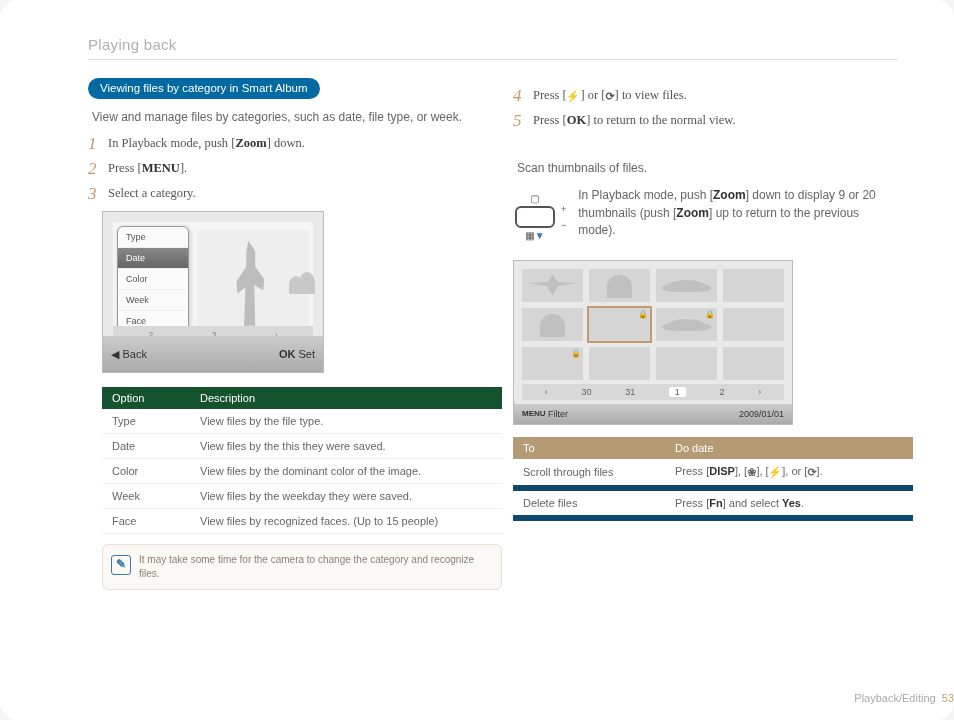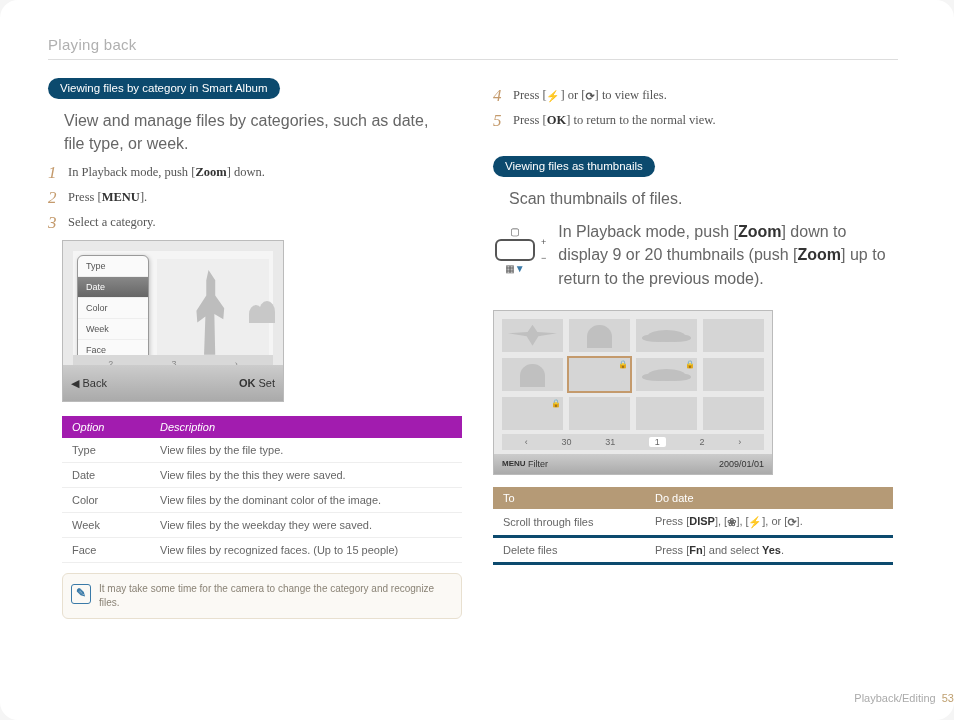--- a/index.html
+++ b/index.html
@@ -9,21 +9,21 @@
     font-family: Arial, sans-serif;
     display: flex;
     justify-content: center;
   }
   .page {
     width: 954px;
     height: 720px;
     background: #fff;
     position: relative;
     box-sizing: border-box;
-    padding: 36px 56px 30px 48px;
+    padding: 36px 56px 30px 88px;
     color: #555;
     font-size: 12px;
     border-radius: 18px;
   }
   .header-title {
     color: #b0b0b0;
     font-size: 15px;
     font-weight: normal;
     letter-spacing: 0.3px;
   }
@@ -35,31 +35,31 @@
   .columns {
     display: flex;
     gap: 40px;
   }
   .col {
     flex: 1;
     min-width: 0;
   }
   .pill {
     display: inline-block;
-    background: #0c4a6e;
+    background: #0369a1;
     color: #fff;
     border-radius: 12px;
     padding: 4px 12px 5px 12px;
     font-size: 11.5px;
     margin-bottom: 6px;
   }
   .body-text {
-    font-size: 16px;
+    font-size: 12px;
     color: #666;
-    margin: 4px 0 10px 16px;
+    margin: 4px 0 10px 4px;
     line-height: 1.45;
   }
   ol.steps {
     list-style: none;
     padding: 0;
     margin: 8px 0;
     counter-reset: step;
   }
   ol.steps > li {
     counter-increment: step;
@@ -170,26 +170,25 @@
     padding: 0 8px;
   }
   .ss-footer .gap { flex: 1; }
   table.option-table {
     width: 400px;
     border-collapse: collapse;
     font-size: 11px;
     margin: 4px 0 10px 14px;
   }
   table.option-table th {
-    background: #a21caf;
+    background: #14532d;
     color: #fff;
     text-align: left;
     padding: 5px 10px;
     font-weight: normal;
-    font-style: italic;
   }
   table.option-table td {
     padding: 6px 10px;
     border-bottom: 1px solid #eee;
     color: #666;
   }
   table.option-table td:first-child { width: 22%; }
   .note-box {
     margin: 10px 0 0 14px;
     width: 400px;
@@ -284,21 +283,21 @@
     width: 400px;
     border-collapse: collapse;
     font-size: 11px;
     margin-top: 2px;
   }
   table.to-table th {
     background: #b59a76; color:#fff; text-align:left; padding:5px 10px;
     font-weight:normal;
   }
   table.to-table td {
-    padding: 6px 10px; border-bottom:3px solid #0c4a6e; color:#666;
+    padding: 6px 10px; border-bottom:6px solid #0c4a6e; color:#666;
   }
   table.to-table td:first-child { width: 38%; }
   .page-footer {
     position: absolute;
     bottom: 16px; left: 0; right: 0;
     text-align: right;
     font-size: 11px;
     color: #aaa;
   }
   .page-footer .num { color: #bfa070; }
@@ -402,21 +401,20 @@
         <li>
           Press [<span class="icon-inline">⚡</span>] or [<span class="icon-inline">⟳</span>] to view files.
         </li>
         <li>
           Press [<b>OK</b>] to return to the normal view.
         </li>
       </ol>
 
       <div style="height:18px"></div>
 
-      <div class="pill">Viewing files as thumbnails</div>
       <div class="body-text">Scan thumbnails of files.</div>
 
       <div style="overflow:hidden;">
         <div class="zoom-diagram">
           <div style="display:flex;flex-direction:column;align-items:center;gap:2px;">
             <span style="font-size:10px;">▢</span>
             <div class="zoom-body"></div>
             <span style="font-size:10px;">▦<span style="color:#3a7aa8;">▼</span></span>
           </div>
           <div class="zoom-labels">

